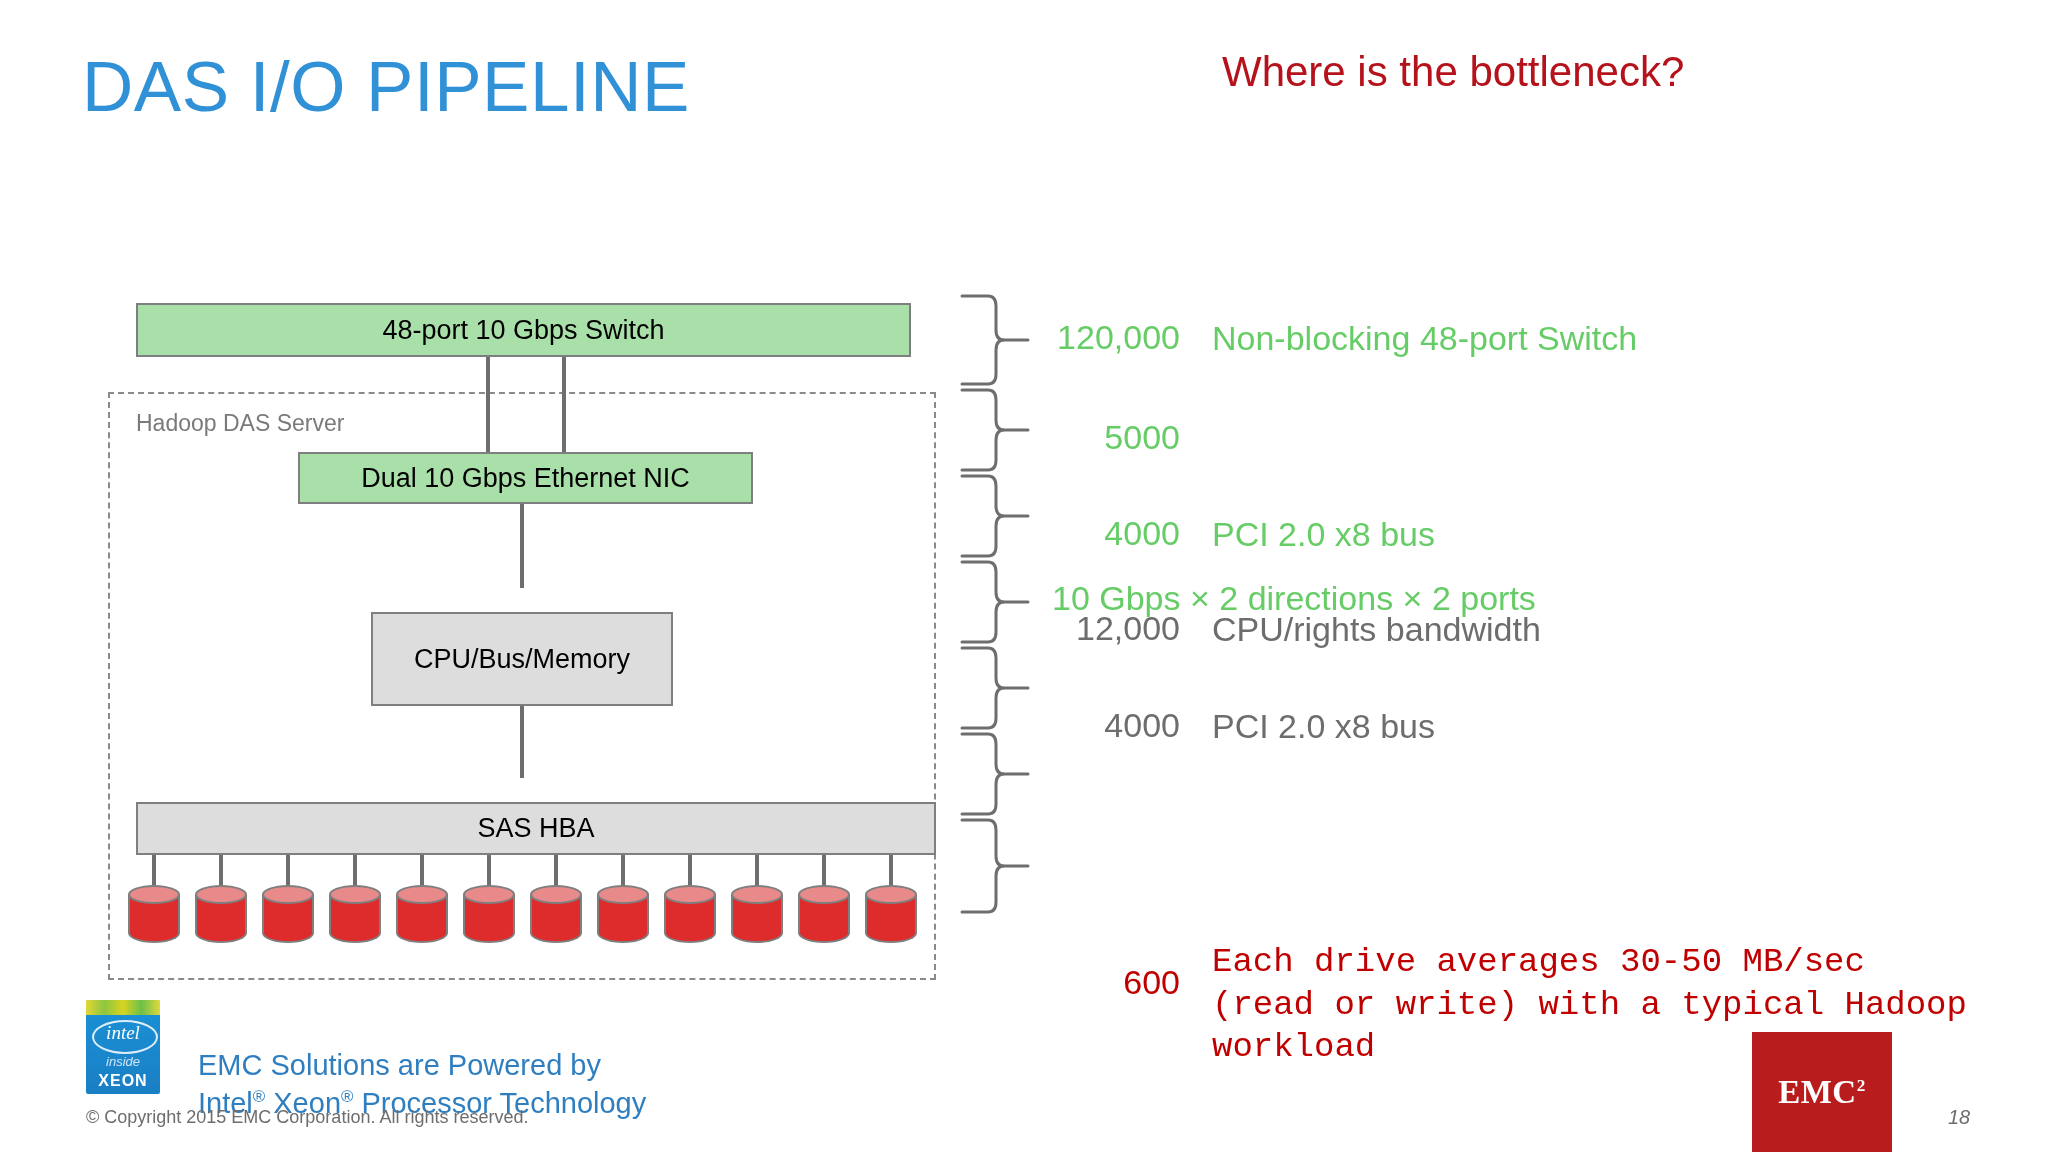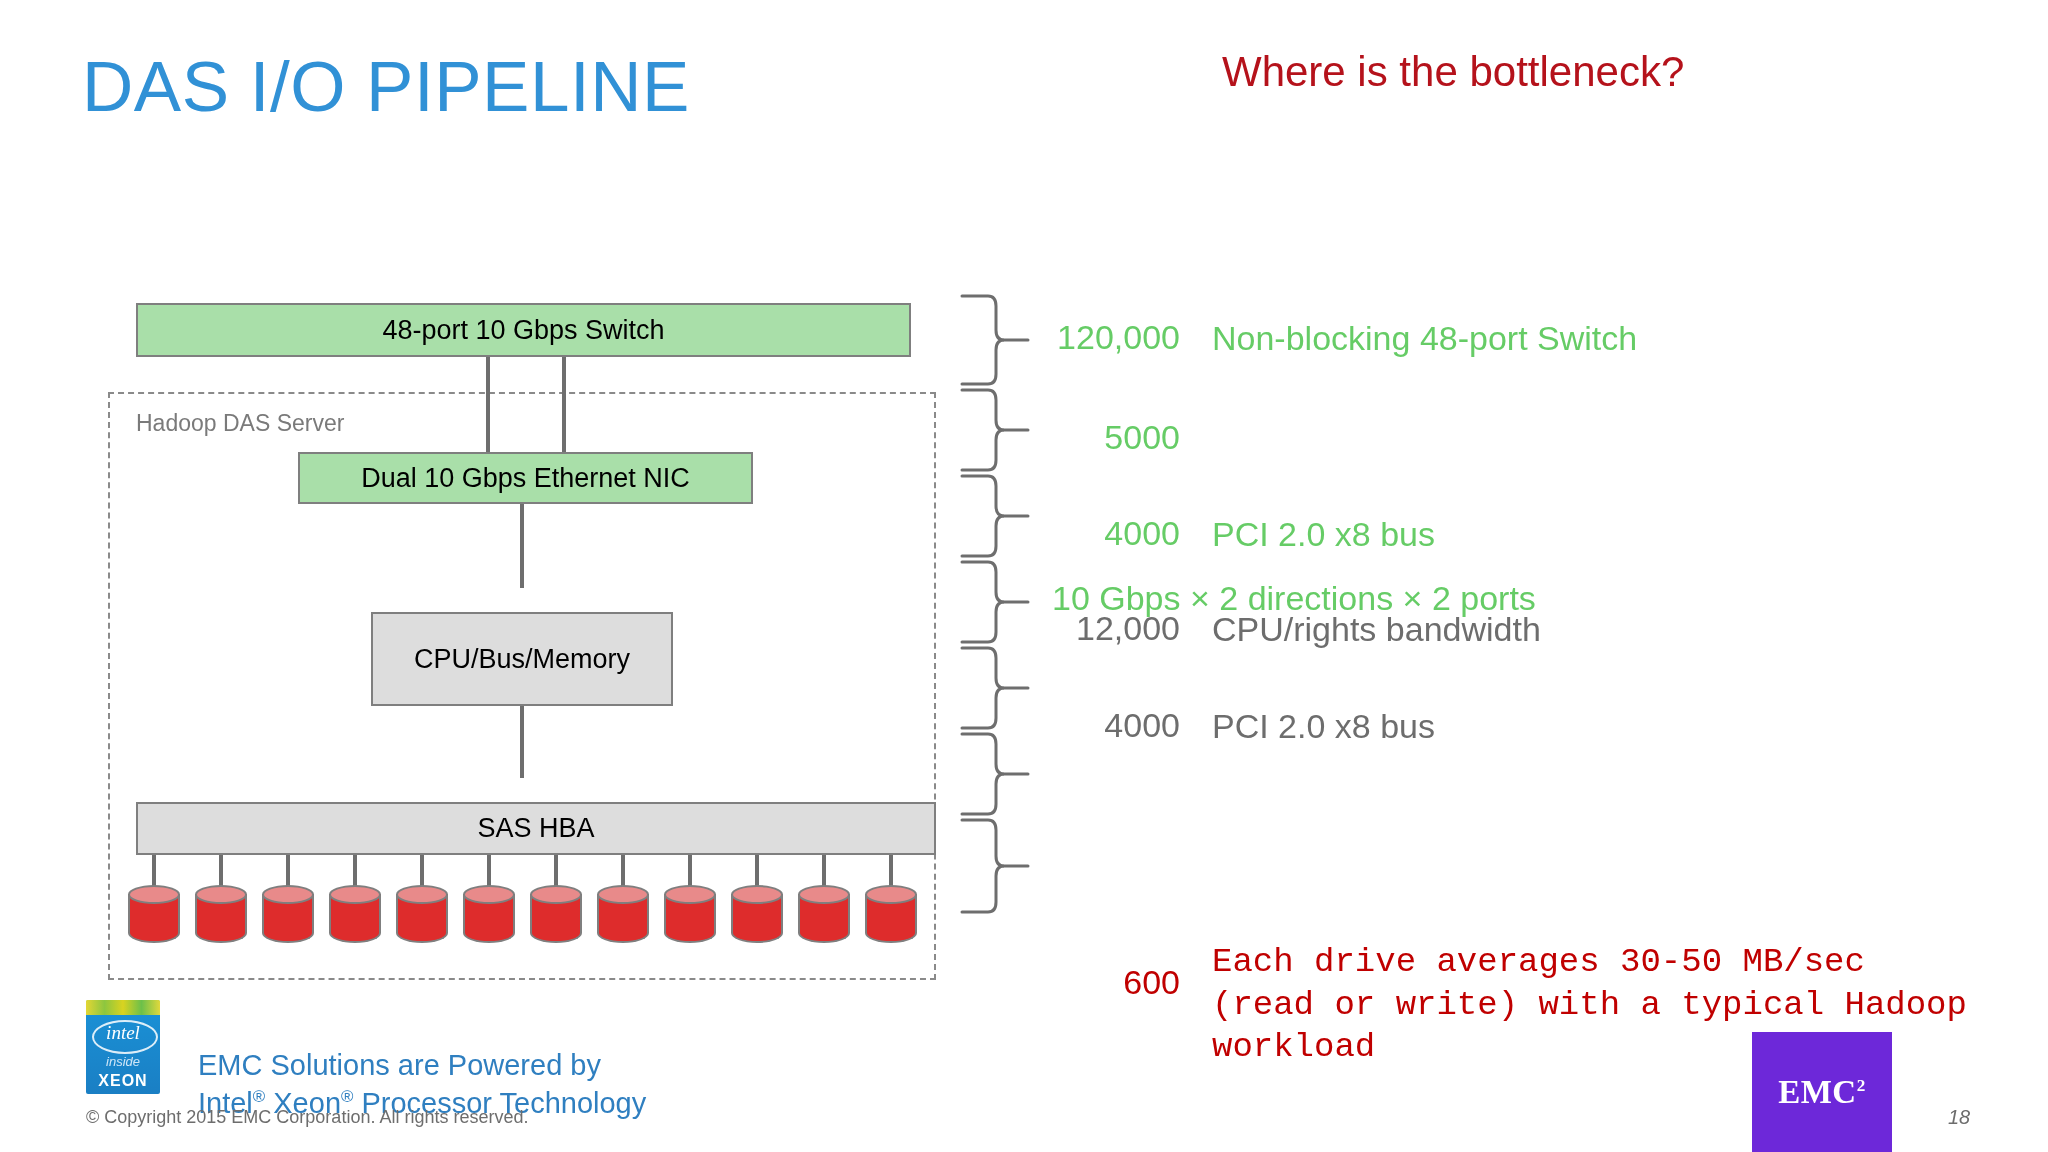--- a/index.html
+++ b/index.html
@@ -222,21 +222,21 @@
     left: 86px; top: 1128px;
     font-size: 18px;
     color: #6d6d6d;
     transform: translateY(-100%);
   }
 
   #emc-logo {
     position: absolute;
     left: 1752px; top: 1032px;
     width: 140px; height: 120px;
-    background: #6d28d9;
+    background: #b91c1c;
     display: flex;
     align-items: center;
     justify-content: center;
   }
   #emc-logo .emc-text {
     color: #ffffff;
     font-family: "Liberation Serif", serif;
     font-size: 33px;
     font-weight: bold;
     letter-spacing: 0.5px;

